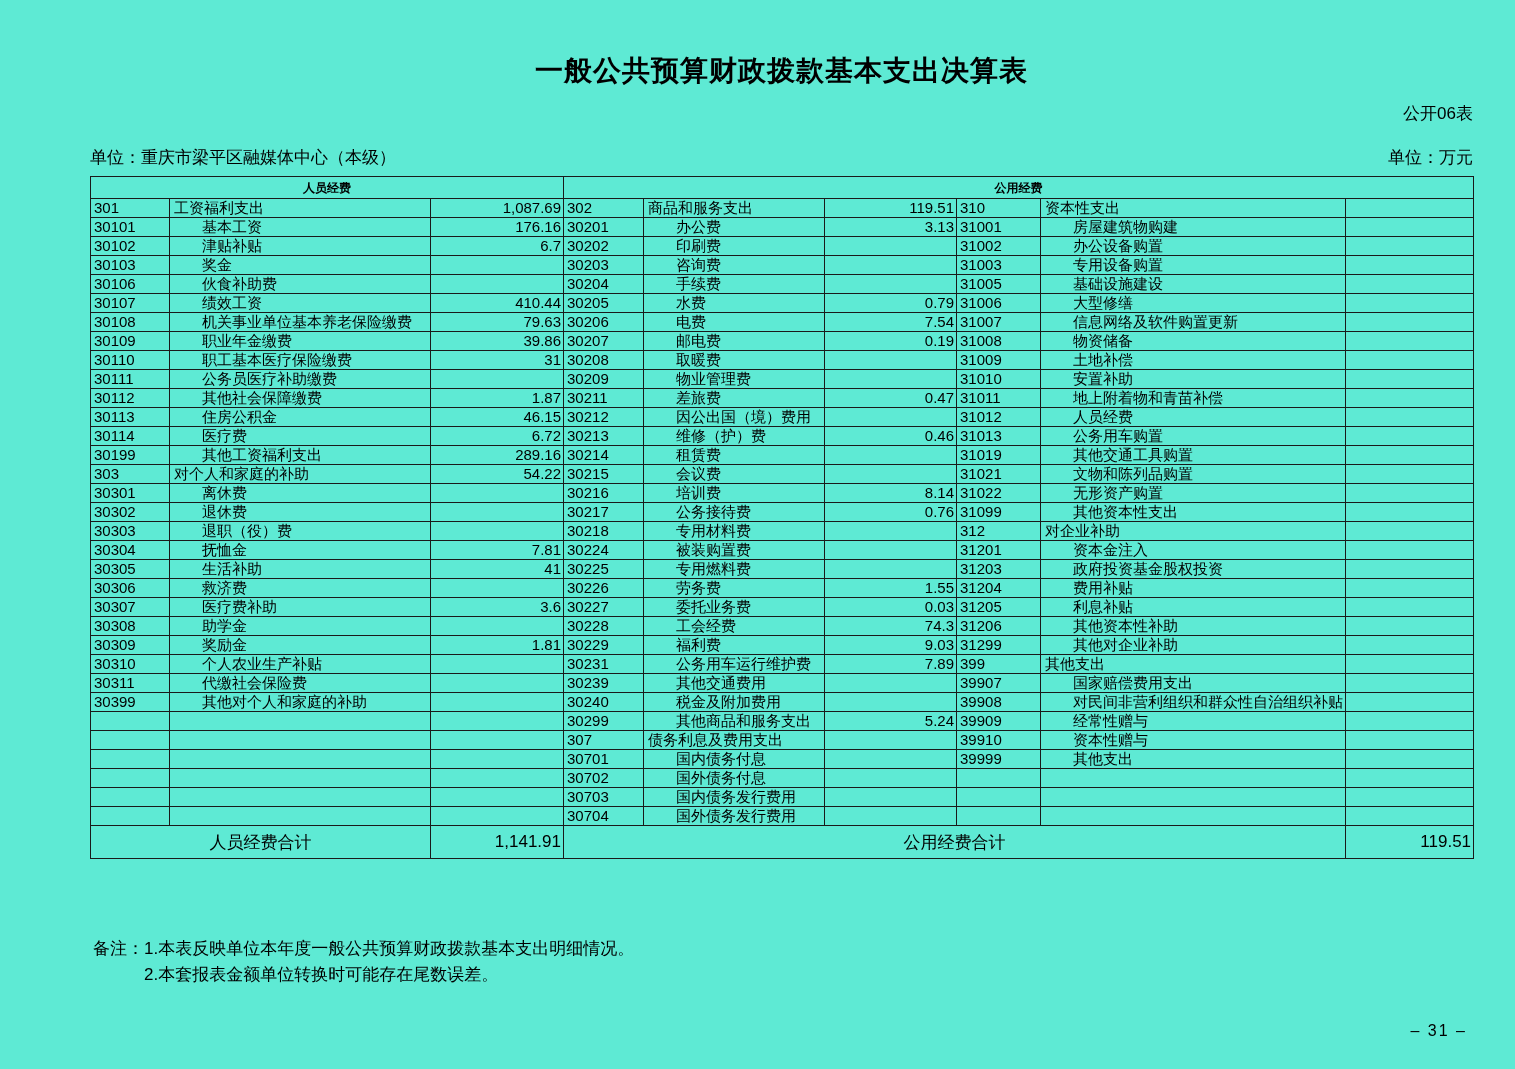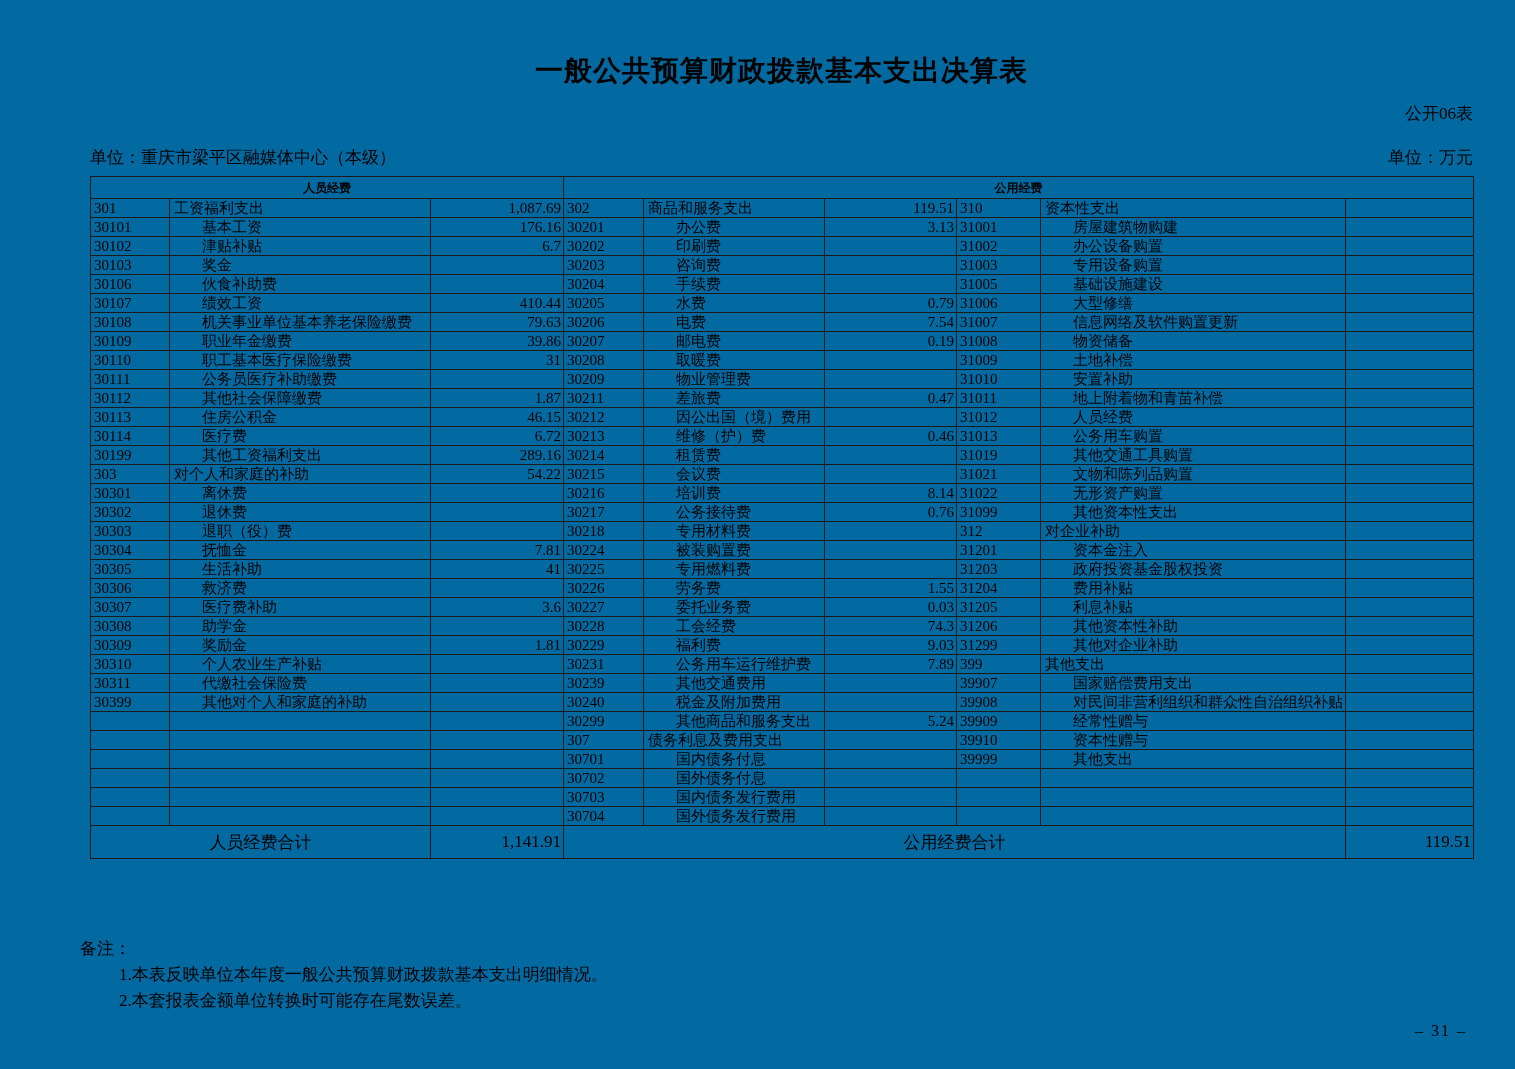--- a/index.html
+++ b/index.html
@@ -1,21 +1,21 @@
 <!DOCTYPE html>
 <html><head>
 <meta charset="utf-8">
 <style>
   * { margin:0; padding:0; box-sizing:border-box; }
   html,body { background:#888; }
   .page {
     position:relative;
     width:1515px; height:1069px;
-    background:#0369a1;
-    font-family:Liberation Serif, serif;
+    background:#5eead4;
+    font-family:Liberation Sans, sans-serif;
     color:#000;
     overflow:hidden;
     margin:0 auto;
   }
   .title {
     position:absolute; top:52px; left:90px; width:1383px;
     text-align:center; font-size:28px; font-weight:bold; letter-spacing:1px;
   }
   .table-code {
     position:absolute; top:102px; right:42px; font-size:17px;
@@ -49,24 +49,24 @@
   }
   td.code  { text-align:left; padding-left:3px; }
   td.name  { text-align:left; padding-left:4px; }
   td.name.sub { padding-left:32px; }
   td.cat   { font-weight:bold; }
   td.amount{ text-align:right; padding-right:2px; }
   tr.total-row { height:33px;padding-left:12px; }
   tr.total-row td { font-size:17px; }
   td.total-label { text-align:center; font-weight:bold; }
   .notes {
-    position:absolute; top:936px; left:80px;
-    font-size:17px; line-height:26px; display:flex;flex-direction:column;
-  }
-  .note-lines > div { white-space:nowrap;margin-left:39px; }
+    position:absolute; top:936px; left:93px;
+    font-size:17px; line-height:26px; display:flex;
+  }
+  .note-lines > div { white-space:nowrap; }
   .page-number {
     position:absolute; top:1022px; right:48px; font-size:16px;
     letter-spacing:2px;
   }
 </style>
 </head>
 <body>
 
 <div class="page">
 

